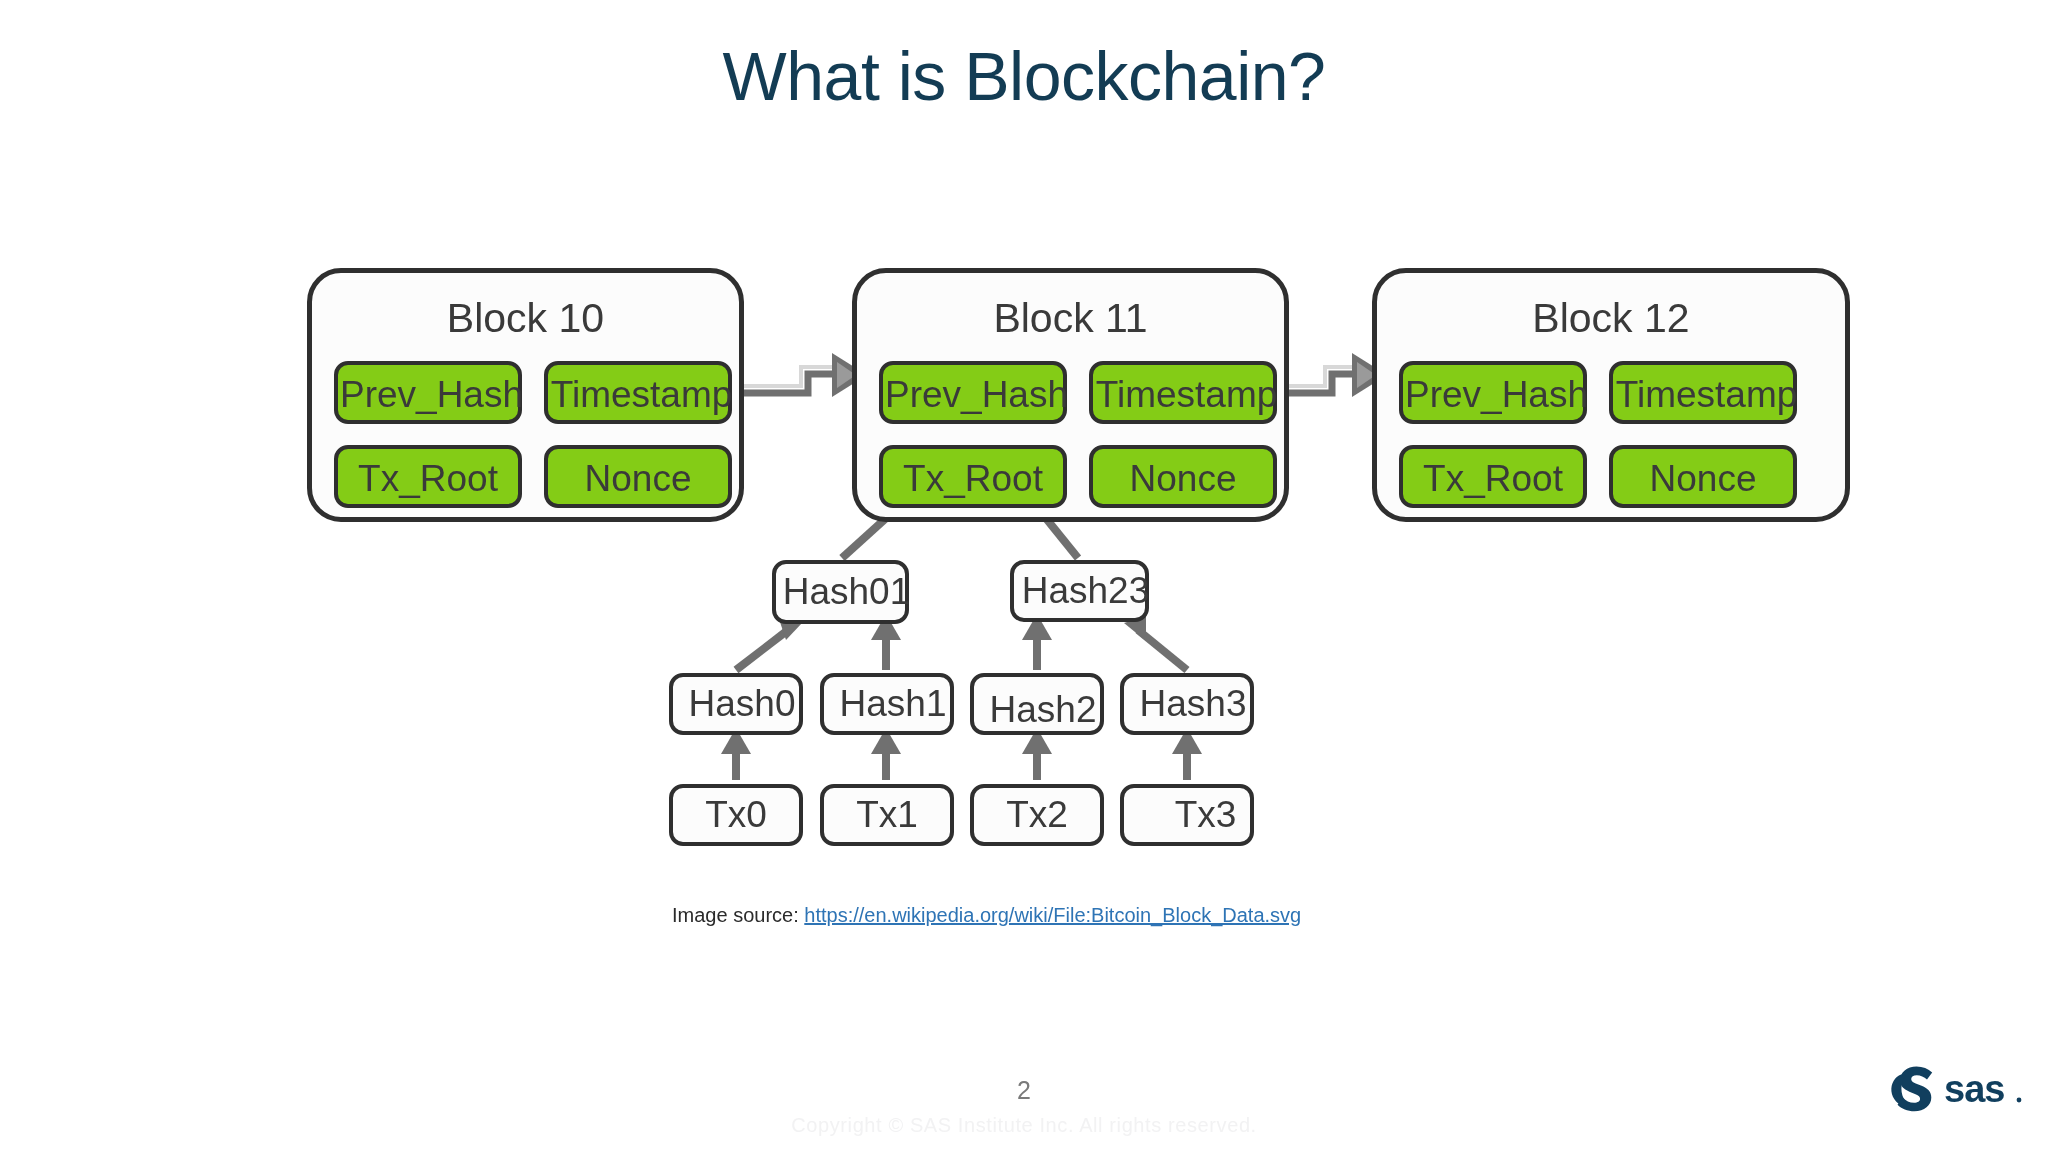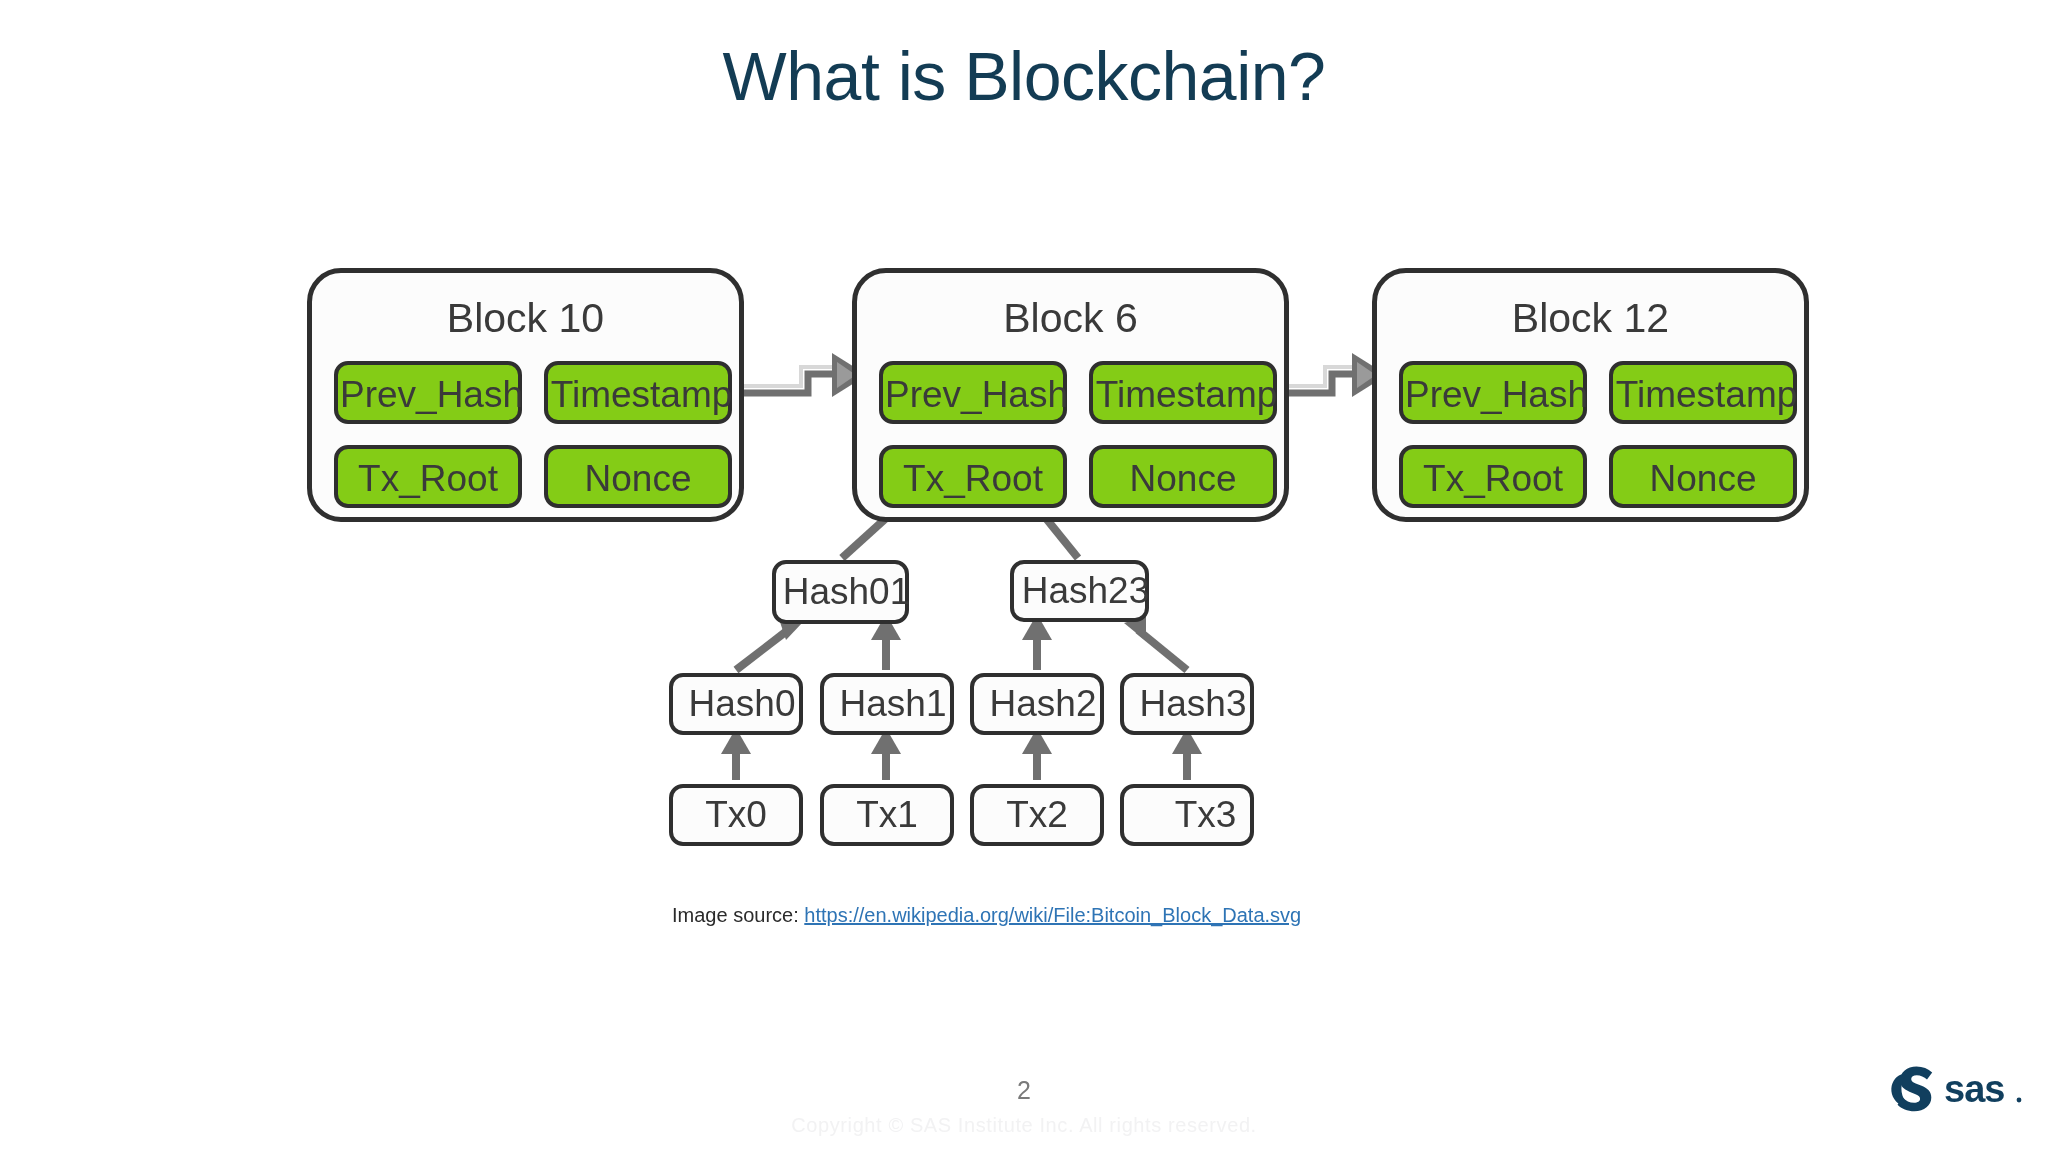--- a/index.html
+++ b/index.html
@@ -251,36 +251,36 @@
       </div>
       <div class="field" style="left:22px; top:172px; width:188px; height:63px;">
         <span>Tx_Root</span>
       </div>
       <div class="field" style="left:232px; top:172px; width:188px; height:63px;">
         <span>Nonce</span>
       </div>
     </div>
 
     <div class="block" style="left:820px; top:268px; width:437px; height:254px;">
-      <div class="block-title">Block 6</div>
+      <div class="block-title">Block 11</div>
       <div class="field" style="left:22px; top:88px; width:188px; height:63px;">
         <span style="width:215px; margin-left:-14px;">Prev_Hash</span>
       </div>
       <div class="field" style="left:232px; top:88px; width:188px; height:63px;">
         <span style="width:215px; margin-left:-14px;">Timestamp</span>
       </div>
       <div class="field" style="left:22px; top:172px; width:188px; height:63px;">
         <span>Tx_Root</span>
       </div>
       <div class="field" style="left:232px; top:172px; width:188px; height:63px;">
         <span>Nonce</span>
       </div>
     </div>
 
-    <div class="block" style="left:1340px; top:268px; width:437px; height:254px;">
+    <div class="block" style="left:1340px; top:268px; width:478px; height:254px;">
       <div class="block-title">Block 12</div>
       <div class="field" style="left:22px; top:88px; width:188px; height:63px;">
         <span style="width:215px; margin-left:-14px;">Prev_Hash</span>
       </div>
       <div class="field" style="left:232px; top:88px; width:188px; height:63px;">
         <span style="width:215px; margin-left:-14px;">Timestamp</span>
       </div>
       <div class="field" style="left:22px; top:172px; width:188px; height:63px;">
         <span>Tx_Root</span>
       </div>
@@ -295,21 +295,21 @@
     <div class="node" style="left:978px; top:560px; width:139px; height:62px;">
       <span style="position:relative; left:6px;">Hash23</span>
     </div>
 
     <div class="node" style="left:637px; top:673px; width:134px; height:62px;">
       <span style="position:relative; left:6px;">Hash0</span>
     </div>
     <div class="node" style="left:788px; top:673px; width:134px; height:62px;">
       <span style="position:relative; left:6px;">Hash1</span>
     </div>
-    <div class="node" style="left:938px; top:673px; width:134px; height:62px;">
+    <div class="node" style="left:938px; top:673px; width:134px; height:62px;align-items:flex-end;">
       <span style="position:relative; left:6px;">Hash2</span>
     </div>
     <div class="node" style="left:1088px; top:673px; width:134px; height:62px;">
       <span style="position:relative; left:6px;">Hash3</span>
     </div>
 
     <div class="node" style="left:637px; top:784px; width:134px; height:62px;">
       <span>Tx0</span>
     </div>
     <div class="node" style="left:788px; top:784px; width:134px; height:62px;">

